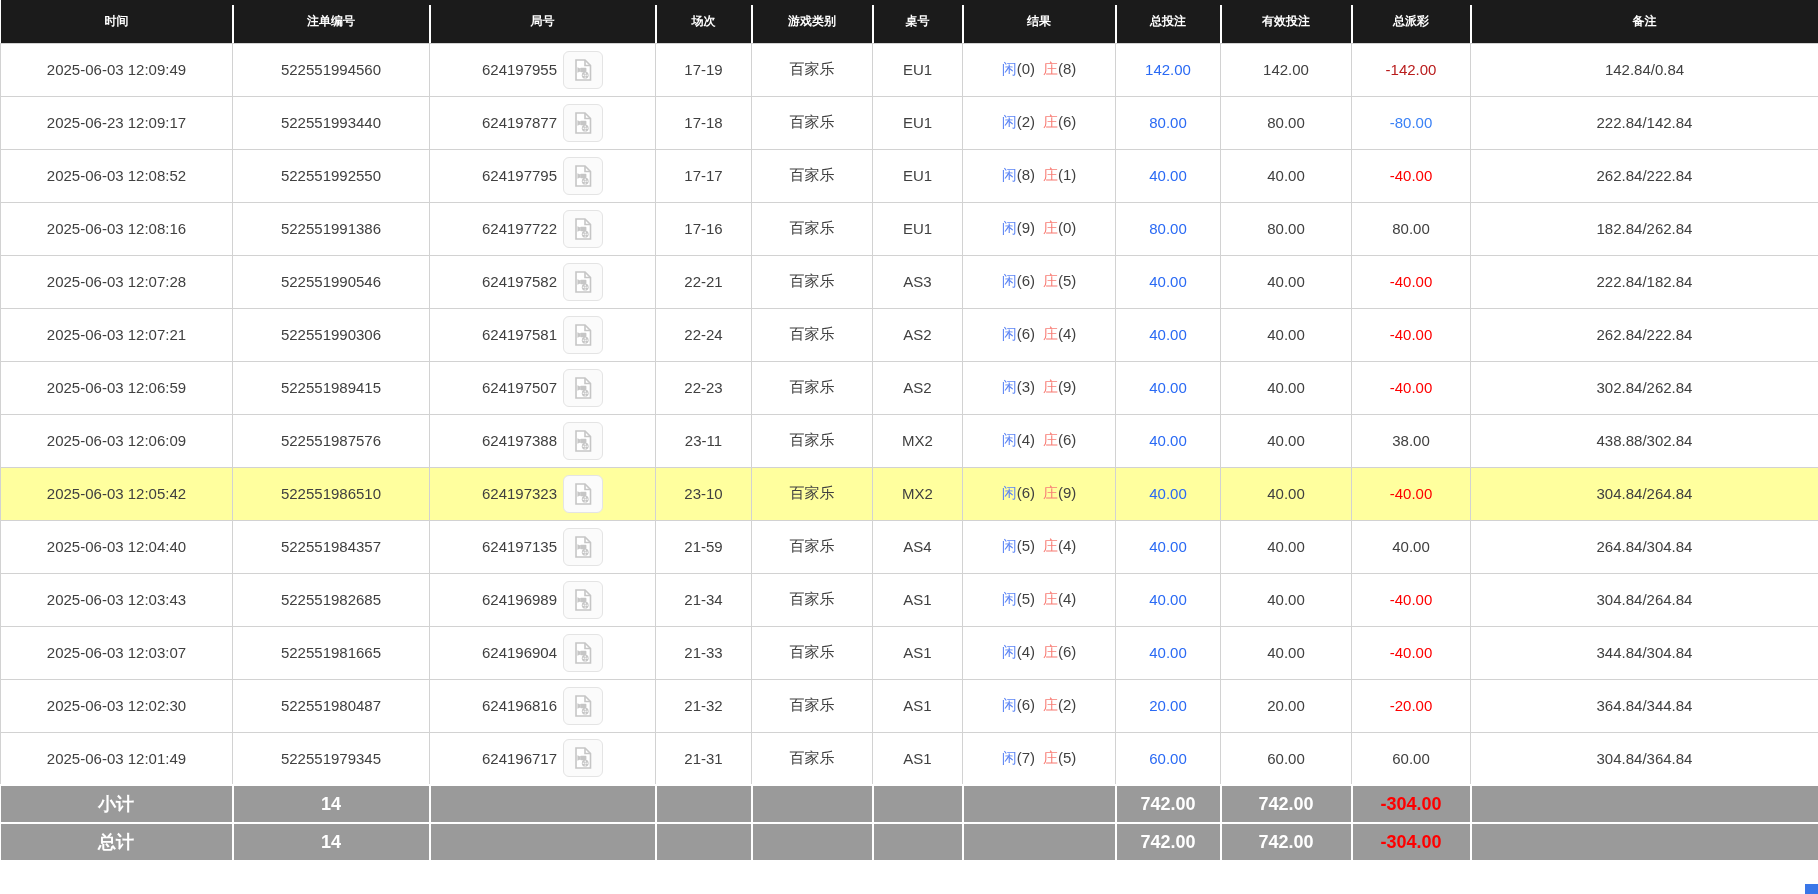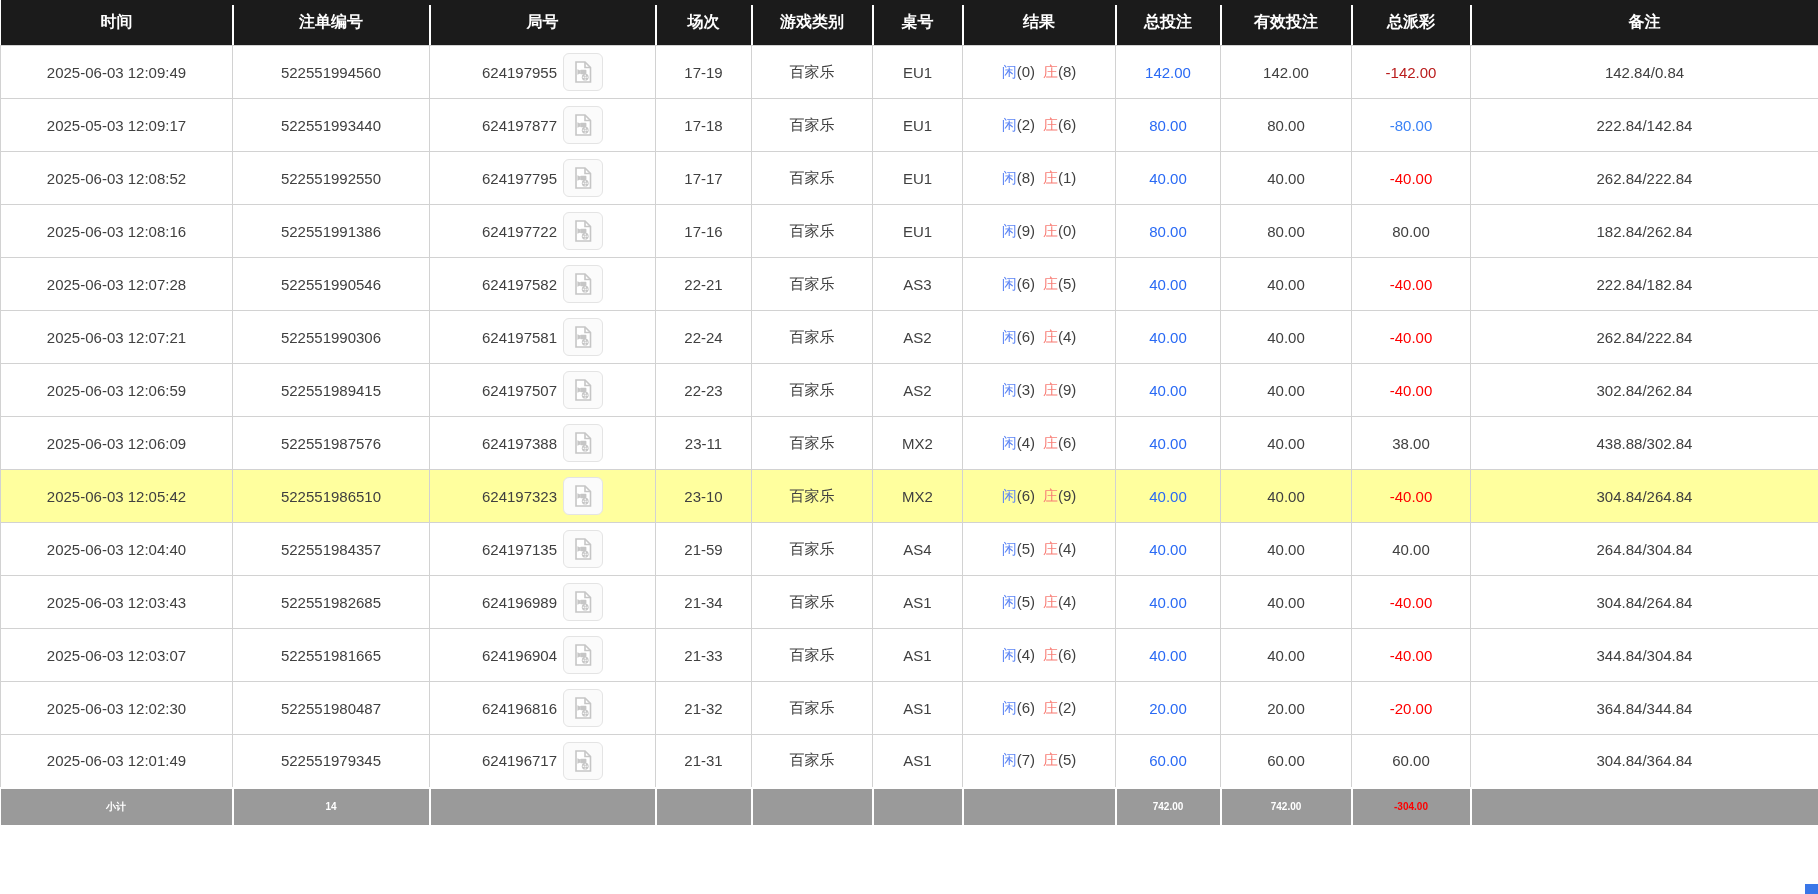--- a/index.html
+++ b/index.html
@@ -12,21 +12,21 @@
     overflow: hidden;
   }
   table {
     width: 1818px;
     border-collapse: collapse;
     table-layout: fixed;
   }
   thead th {
     background: #1b1b1b;
     color: #ffffff;
-    font-size: 16px;
+    font-size: 12px;
     font-weight: bold;
     height: 43px;
     text-align: center;
     position: relative;
     padding: 12px;
   }
   thead th:not(:first-child)::before {
     content: "";
     position: absolute;
     left: -1px; top: 5px; bottom: 0;
@@ -62,21 +62,21 @@
     background: #fbfbfb;
     border: 1px solid #e4e4e4;
     border-radius: 6px;
     padding: 0;
     cursor: pointer;
   }
   tr.footer-row td {
     background: #9a9a9a;
     color: #ffffff;
     font-weight: bold;
-    font-size: 10px;
+    font-size: 18px;
     height: 38px;
     border: 2px solid #ffffff;
   }
   tr.footer-row td:first-child { border-left: none; }
   tr.footer-row td:last-child { border-right: none; }
   .corner-indicator {
     position: absolute;
     right: 0; bottom: 0;
     width: 13px; height: 10px;
     background: #3a77e8;
@@ -146,21 +146,21 @@
         <td>
           <span class="result-player">闲</span><span>(0)</span><span class="result-banker">庄</span><span>(8)</span>
         </td>
         <td class="blue-amt">142.00</td>
         <td>142.00</td>
         <td style="color: #b91c1c;">-142.00</td>
         <td>142.84/0.84</td>
       </tr>
 
       <tr class="data-row" style="background-color: rgb(255, 255, 255);">
-        <td>2025-05-03 12:09:17</td>
+        <td>2025-06-23 12:09:17</td>
         <td>522551993440</td>
         <td>
           <span class="round-wrap">
             <span>624197877</span>
             <button class="video-btn">
               <span style="display:inline-flex">
                 <svg width="24" height="24" viewBox="0 0 24 24">
                   <path d="M5 2 H14 L19.5 7.5 V22 H5 Z" fill="#ffffff" stroke="#c6c6c6" stroke-width="1.6"></path>
                   <path d="M14 2 V7.5 H19.5" fill="none" stroke="#c6c6c6" stroke-width="1.6"></path>
                   <rect x="9.2" y="9.8" width="6.2" height="4.4" rx="0.8" fill="#c6c6c6"></rect>
@@ -626,16 +626,29 @@
       <td></td>
       <td></td>
       <td></td>
       <td></td>
       <td></td>
       <td>742.00</td>
       <td>742.00</td>
       <td style="color: rgb(254, 0, 0);">-304.00</td>
       <td></td>
     </tr>
+    <tr class="footer-row">
+      <td>总计</td>
+      <td>14</td>
+      <td></td>
+      <td></td>
+      <td></td>
+      <td></td>
+      <td></td>
+      <td>742.00</td>
+      <td>742.00</td>
+      <td style="color: rgb(254, 0, 0);">-304.00</td>
+      <td></td>
+    </tr>
   </tbody>
 </table>
 
 <div class="corner-indicator"></div>
 
 </body></html>

